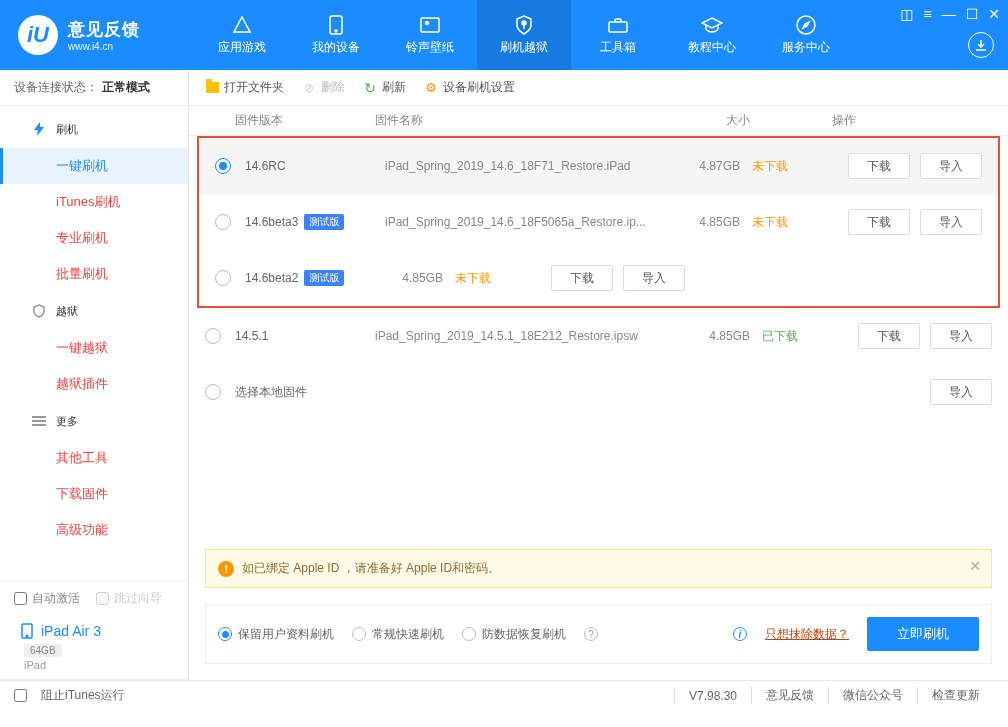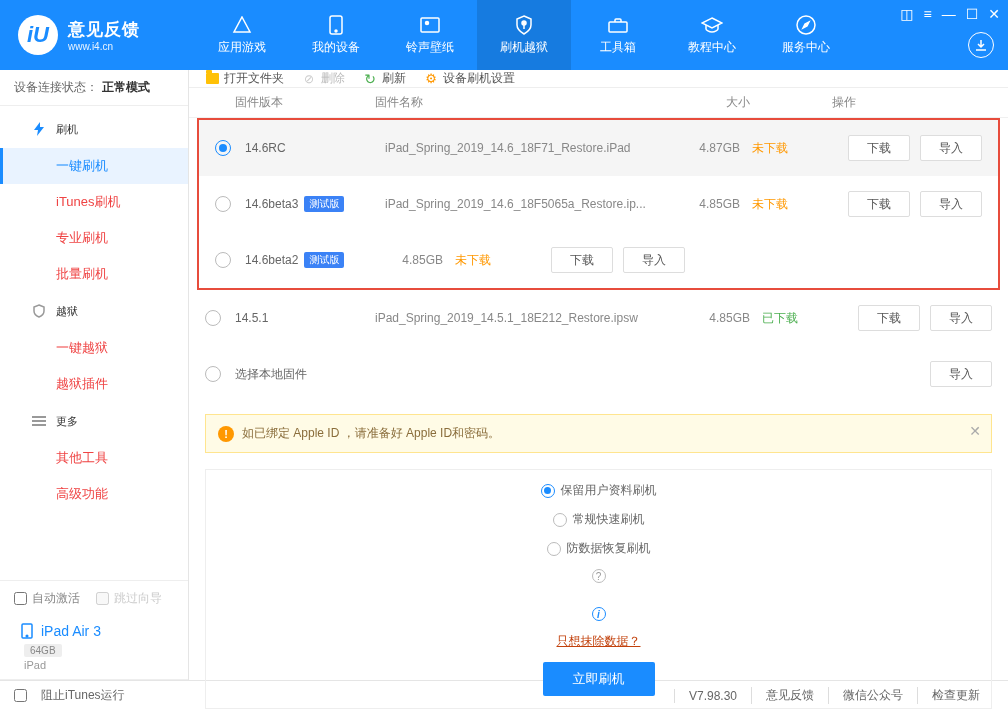--- a/index.html
+++ b/index.html
@@ -68,21 +68,21 @@
 .tag-beta { background: #3b82f6; color: #fff; font-size: 10px; padding: 1px 5px; border-radius: 2px; }
 .st-not { color: #ff9800; }
 .st-done { color: #4caf50; }
 .hl-box { border: 2px solid #e74c3c; margin: 0 8px; }
 .hl-box .row:first-child { background: #f5f5f5; }
 
 .notice { margin: 12px 16px 8px; padding: 10px 12px; background: #fffbe6; border: 1px solid #ffe58f; display: flex; align-items: center; gap: 8px; color: #8a6d3b; position: relative; font-size: 12px; }
 .notice .close { position: absolute; right: 10px; top: 8px; color: #aaa; cursor: pointer; font-size: 14px; }
 .warn-i { width: 16px; height: 16px; background: #ff9800; border-radius: 50%; color: #fff; display: flex; align-items: center; justify-content: center; font-weight: bold; font-size: 11px; }
 
-.mode-row { margin: 8px 16px 16px; padding: 12px; border: 1px solid #eee; display: flex; align-items: center; gap: 12px; font-size: 12px; flex-direction: column; }
+.mode-row { margin: 8px 16px 16px; padding: 12px; border: 1px solid #eee; display: flex; align-items: center; gap: 18px; font-size: 12px; }
 .mode-row label { display: flex; align-items: center; gap: 6px; cursor: pointer; color: #666; }
 .mode-row .r { width: 14px; height: 14px; border: 1.5px solid #bbb; border-radius: 50%; position: relative; }
 .mode-row .r.sel { border-color: #1a8cff; }
 .mode-row .r.sel::after { content: ''; position: absolute; inset: 2.5px; background: #1a8cff; border-radius: 50%; }
 .q-i { width: 14px; height: 14px; border: 1px solid #bbb; border-radius: 50%; display: inline-flex; align-items: center; justify-content: center; color: #999; font-size: 10px; cursor: pointer; }
 .flex-sp { flex: 1; }
 .link { color: #c2410c; cursor: pointer; text-decoration: underline; }
 .info-i { width: 14px; height: 14px; border: 1.5px solid #1a8cff; border-radius: 50%; display: inline-flex; align-items: center; justify-content: center; color: #1a8cff; font-size: 10px; font-style: italic; font-weight: bold; }
 .primary-btn { background: #1a8cff; color: #fff; border: none; height: 34px; padding: 0 30px; border-radius: 2px; cursor: pointer; font-size: 13px; }
 
@@ -220,20 +220,21 @@
         <span class="gicon">
             <svg width="14" height="10" viewBox="0 0 14 10" fill="#999">
               <rect y="0" width="14" height="2"></rect>
               <rect y="4" width="14" height="2"></rect>
               <rect y="8" width="14" height="2"></rect>
             </svg>
           </span>
         <span>更多</span>
       </div>
       <div class="side-item">其他工具</div>
+      <div class="side-item">下载固件</div>
       <div class="side-item">高级功能</div>
     </div>
     <div class="side-bottom">
       <div class="side-check-row">
         <label>
             <input type="checkbox" style="">
             <span>自动激活</span>
           </label>
         <label style="color:#ccc">
             <input type="checkbox" disabled="" style="">

